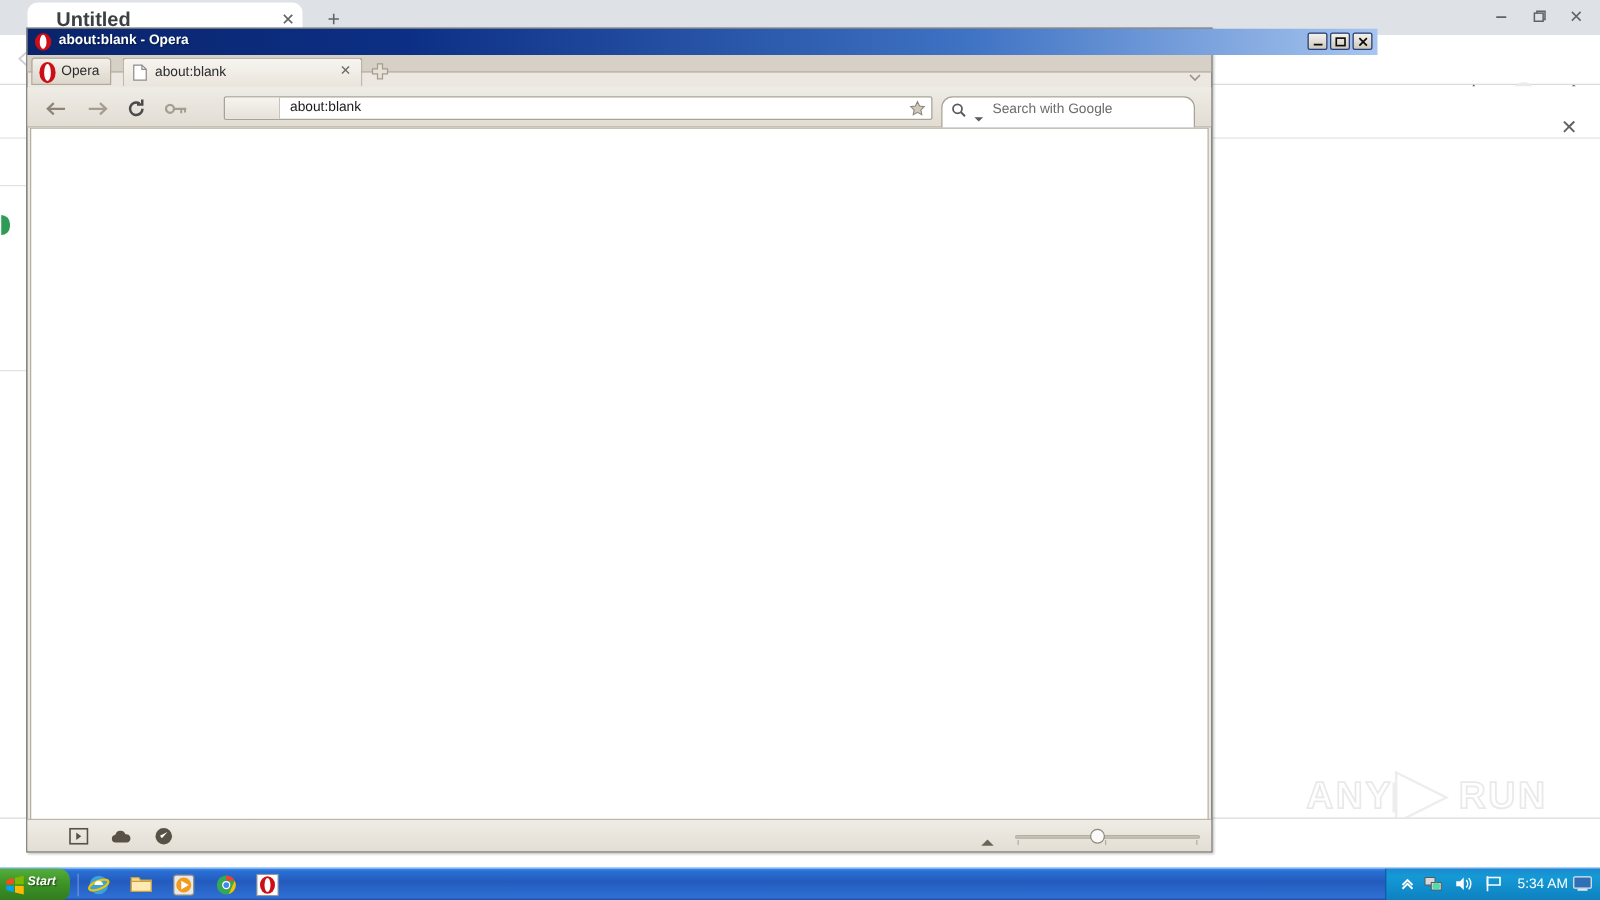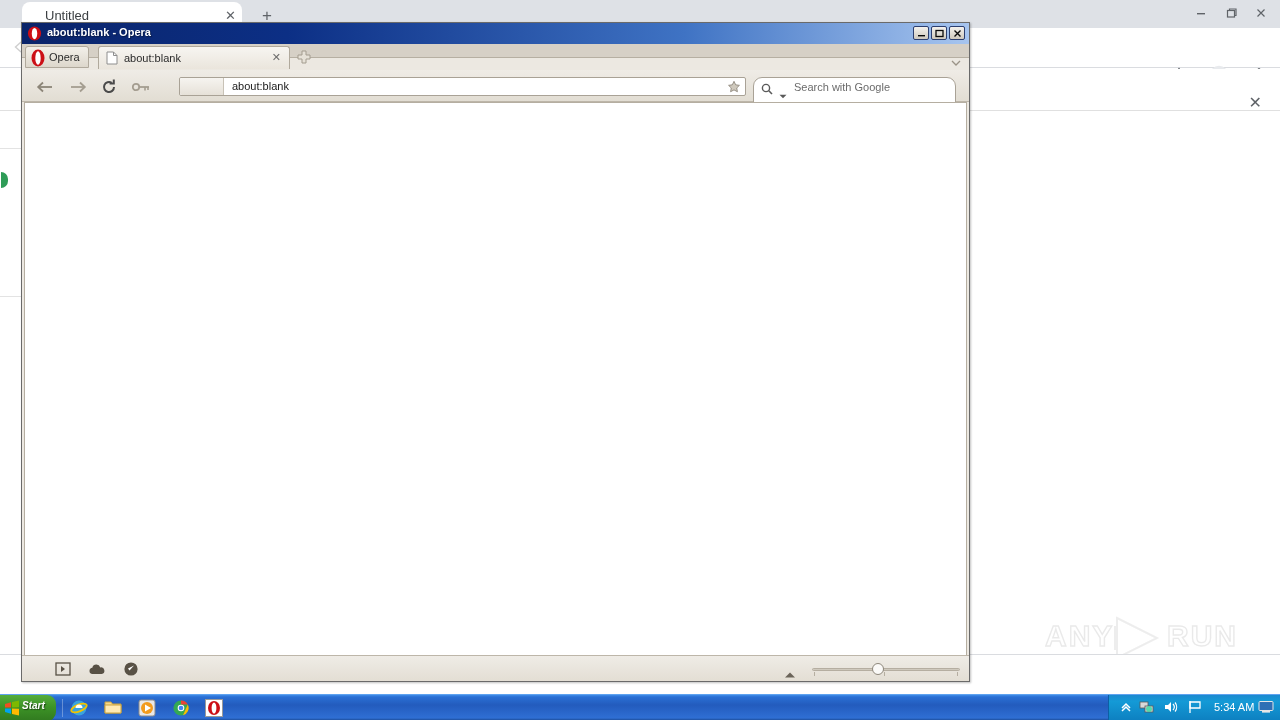--- a/index.html
+++ b/index.html
@@ -17,21 +17,21 @@
     position: absolute; left: 0; top: 0; width: 1280px; height: 28px;
     background: #dee1e6;
   }
   .chrome-tab {
     position: absolute; left: 22px; top: 2px; width: 220px; height: 26px;
     background: #ffffff; border-radius: 8px 8px 0 0;
     display: flex; align-items: center;
   }
   .chrome-tab-title {
     position: absolute; left: 45px; top: 8px;
-    font-size: 13px; color: #3c4043; white-space: nowrap;
+    font-size: 16px; color: #3c4043; white-space: nowrap; font-weight: bold;
   }
   .chrome-tab-close {
     position: absolute; left: 225px; top: 9px;
     font-size: 13px; color: #5f6368; line-height: 1;
   }
   .chrome-newtab {
     position: absolute; left: 262px; top: 7px;
     font-size: 17px; color: #5f6368; line-height: 1; font-weight: 300;
   }
   .chrome-wincontrols {
@@ -83,21 +83,21 @@
   }
 
   
   .opera-win {
     position: absolute; left: 21px; top: 22px; width: 949px; height: 660px;
     background: #ece8e1;
     border: 1px solid #6a6a6a;
     box-shadow: 1px 1px 2px rgba(0,0,0,0.25);
   }
   .opera-titlebar {
-    position: absolute; left: 0; top: 0; width: 947px; height: 21px;
+    position: absolute; left: 0; top: 0; width: 1080px; height: 21px;
     background: linear-gradient(to right, #0a246a 0%, #0c2f85 28%, #3f73c4 70%, #a7c5ef 100%);
     display: flex; align-items: center;
   }
   .opera-title-icon { position: absolute; left: 5px; top: 3px; width: 15px; height: 15px; }
   .opera-title-text {
     position: absolute; left: 25px; top: 3px;
     font-size: 11px; font-weight: bold; color: #ffffff;
     font-family: "Liberation Sans", sans-serif;
     text-shadow: 1px 1px 1px rgba(0,0,0,0.4);
   }

